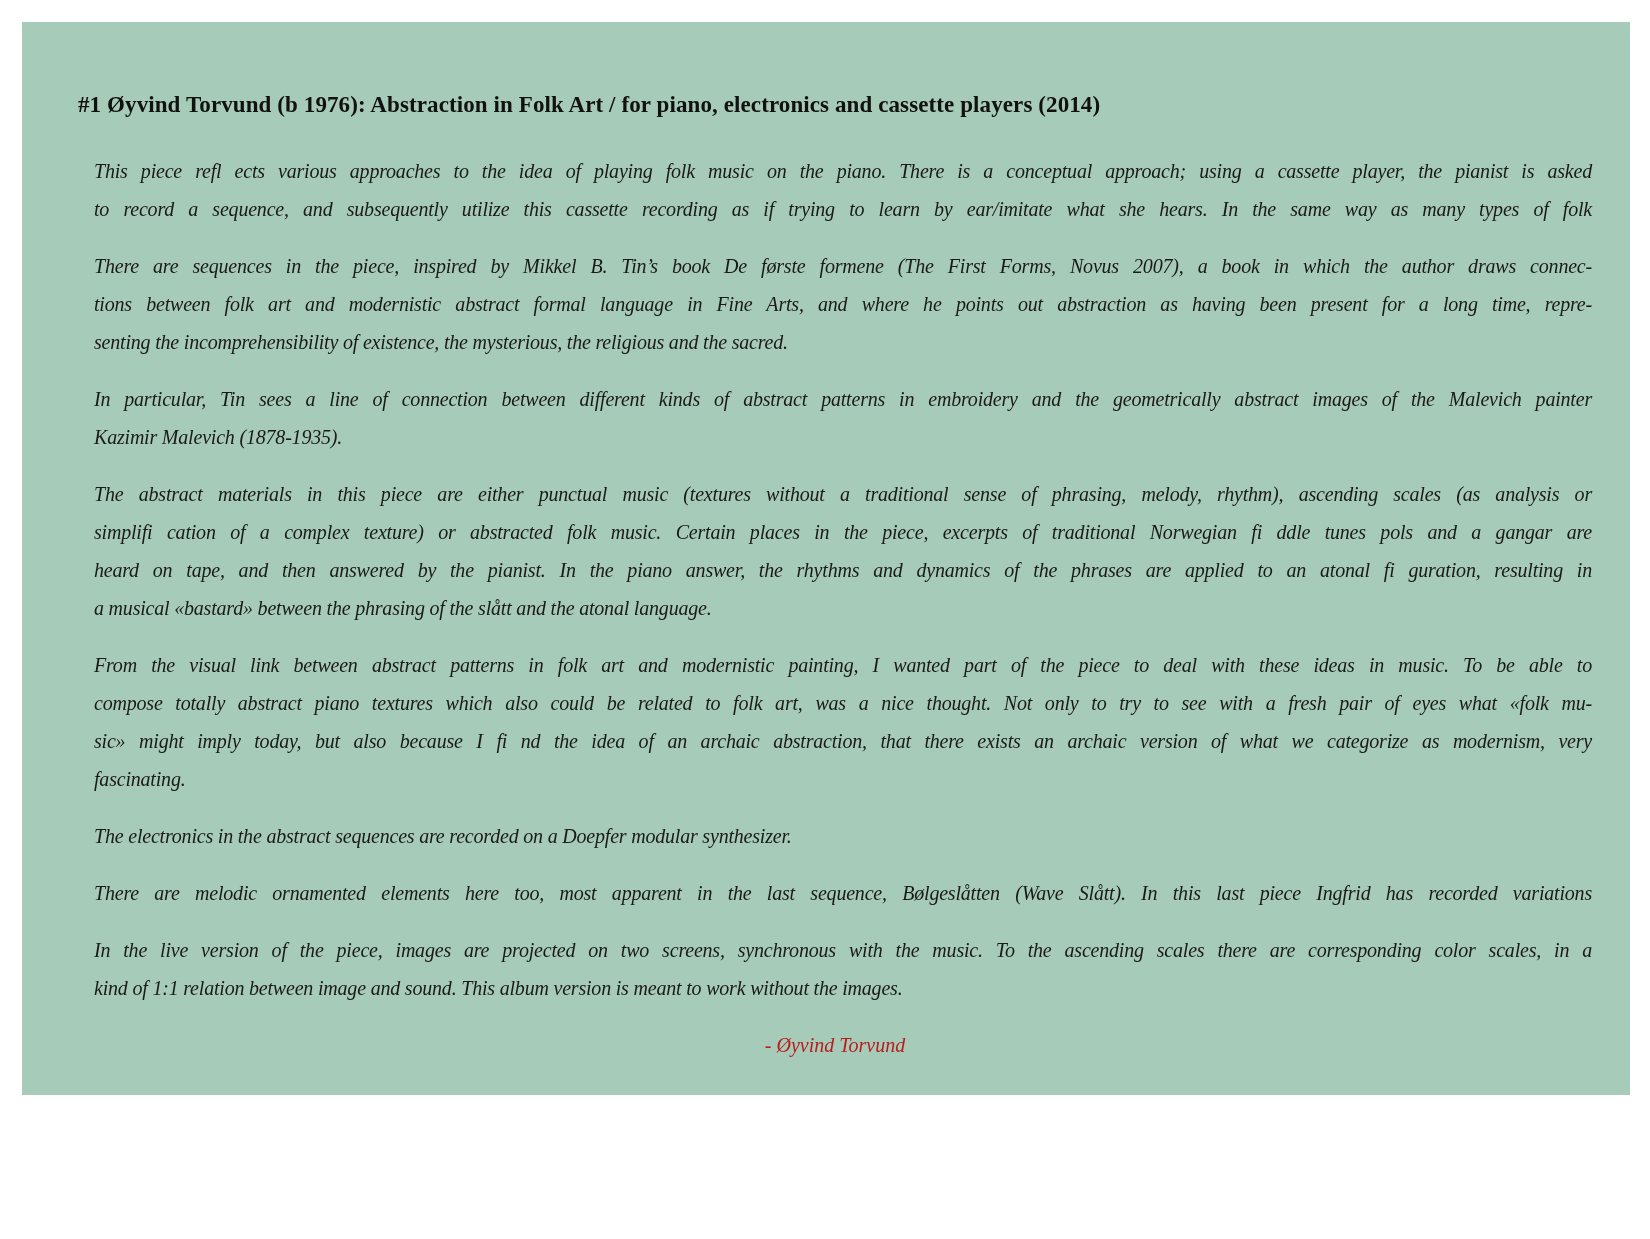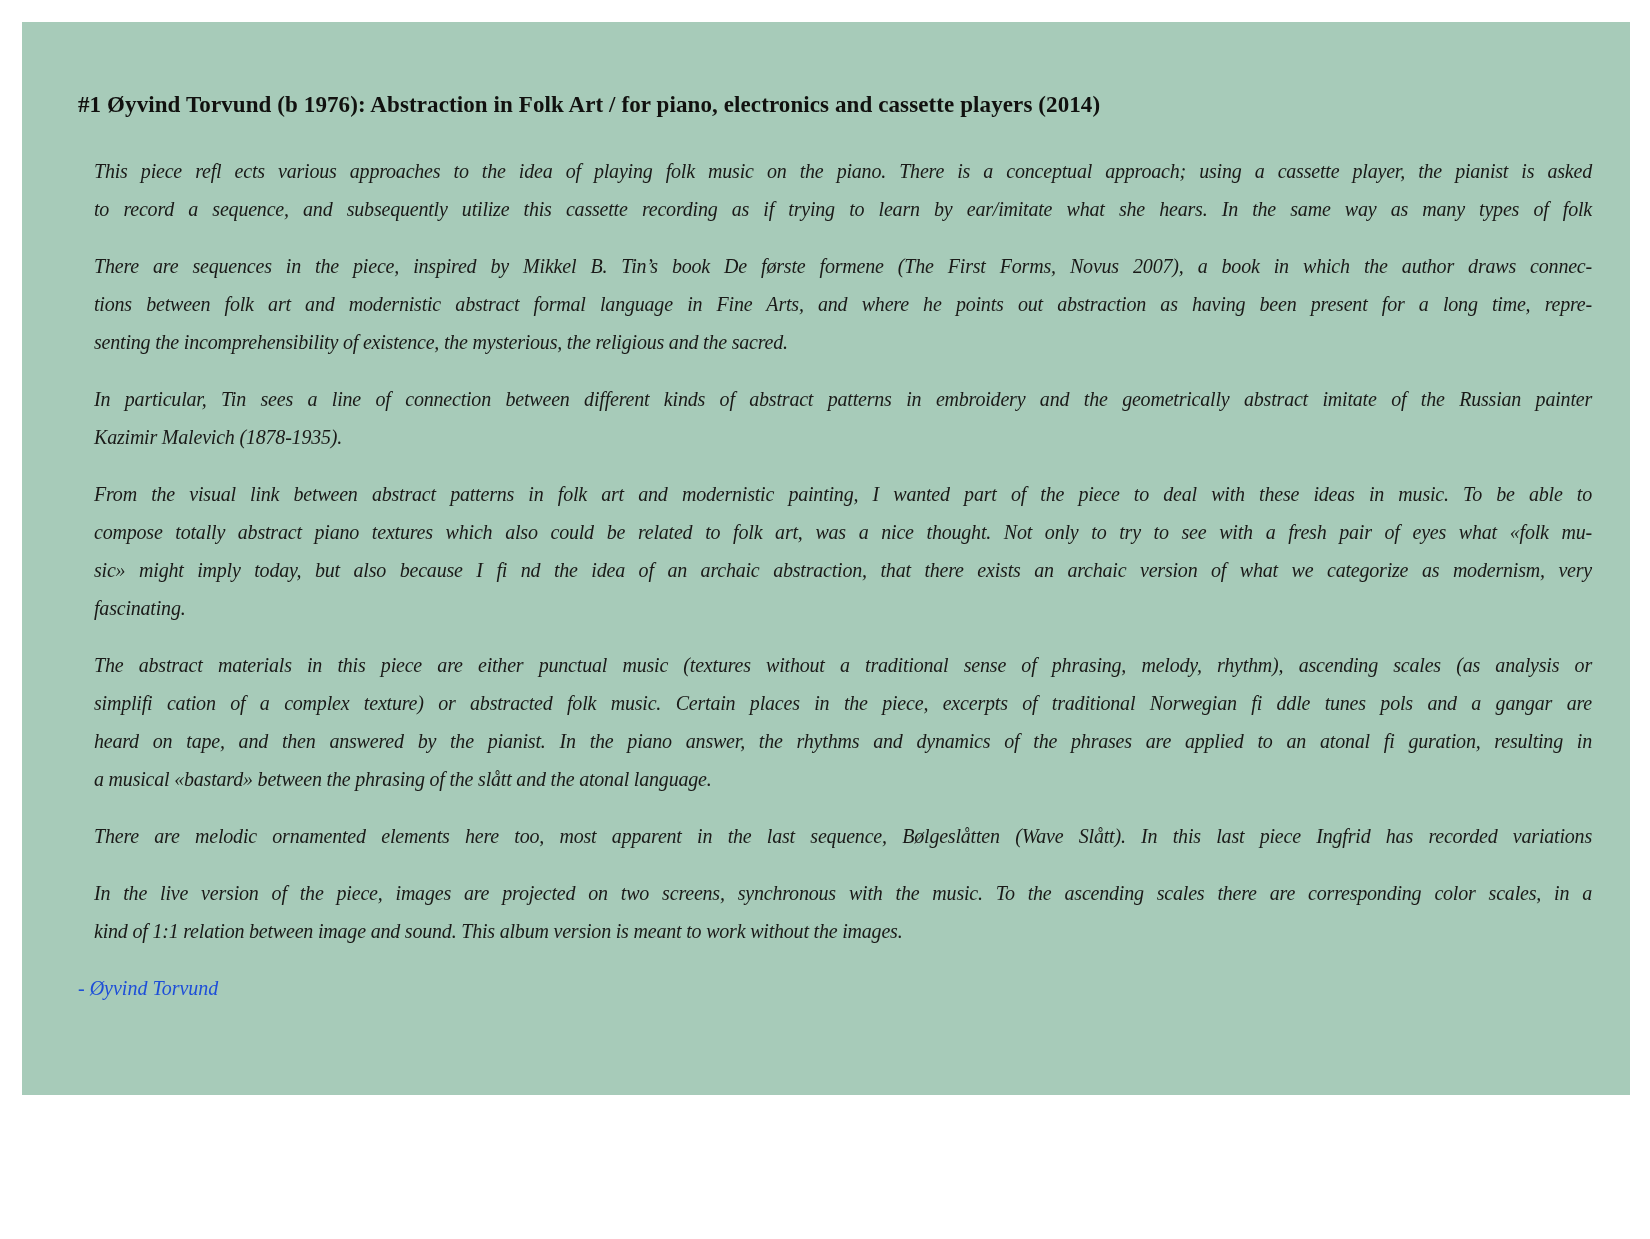--- a/index.html
+++ b/index.html
@@ -54,22 +54,22 @@
     white-space: normal;
   }
   .line.last {
     text-align-last: left;
   }
   .signature {
     font-family: "Liberation Serif", "DejaVu Serif", serif;
     font-style: italic;
     font-size: 20px;
     line-height: 38px;
-    color: #1d4ed8;
-    text-align: left;
+    color: #b91c1c;
+    text-align: center;
     margin-top: 12px;
   }
 </style>
 </head>
 <body>
 
 <div class="page">
   <div class="panel">
     <h1 class="doc-title">#1 Øyvind Torvund (b 1976): Abstraction in Folk Art / for piano, electronics and cassette players (2014)</h1>
 
@@ -77,34 +77,37 @@
         <div class="para">
           <div class="line">This piece refl ects various approaches to the idea of playing folk music on the piano. There is a conceptual approach; using a cassette player, the pianist is asked</div>
           <div class="line">to record a sequence, and subsequently utilize this cassette recording as if trying to learn by ear/imitate what she hears. In the same way as many types of folk</div>
         </div>
         <div class="para">
           <div class="line">There are sequences in the piece, inspired by Mikkel B. Tin’s book De første formene (The First Forms, Novus 2007), a book in which the author draws connec-</div>
           <div class="line">tions between folk art and modernistic abstract formal language in Fine Arts, and where he points out abstraction as having been present for a long time, repre-</div>
           <div class="line last">senting the incomprehensibility of existence, the mysterious, the religious and the sacred.</div>
         </div>
         <div class="para">
-          <div class="line">In particular, Tin sees a line of connection between different kinds of abstract patterns in embroidery and the geometrically abstract imitate of the Russian painter</div>
+          <div class="line">In particular, Tin sees a line of connection between different kinds of abstract patterns in embroidery and the geometrically abstract images of the Malevich painter</div>
           <div class="line last">Kazimir Malevich (1878-1935).</div>
+        </div>
+        <div class="para">
+          <div class="line">The abstract materials in this piece are either punctual music (textures without a traditional sense of phrasing, melody, rhythm), ascending scales (as analysis or</div>
+          <div class="line">simplifi cation of a complex texture) or abstracted folk music. Certain places in the piece, excerpts of traditional Norwegian fi ddle tunes pols and a gangar are</div>
+          <div class="line">heard on tape, and then answered by the pianist. In the piano answer, the rhythms and dynamics of the phrases are applied to an atonal fi guration, resulting in</div>
+          <div class="line last">a musical «bastard» between the phrasing of the slått and the atonal language.</div>
         </div>
         <div class="para">
           <div class="line">From the visual link between abstract patterns in folk art and modernistic painting, I wanted part of the piece to deal with these ideas in music. To be able to</div>
           <div class="line">compose totally abstract piano textures which also could be related to folk art, was a nice thought. Not only to try to see with a fresh pair of eyes what «folk mu-</div>
           <div class="line">sic» might imply today, but also because I fi nd the idea of an archaic abstraction, that there exists an archaic version of what we categorize as modernism, very</div>
           <div class="line last">fascinating.</div>
         </div>
         <div class="para">
-          <div class="line">The abstract materials in this piece are either punctual music (textures without a traditional sense of phrasing, melody, rhythm), ascending scales (as analysis or</div>
-          <div class="line">simplifi cation of a complex texture) or abstracted folk music. Certain places in the piece, excerpts of traditional Norwegian fi ddle tunes pols and a gangar are</div>
-          <div class="line">heard on tape, and then answered by the pianist. In the piano answer, the rhythms and dynamics of the phrases are applied to an atonal fi guration, resulting in</div>
-          <div class="line last">a musical «bastard» between the phrasing of the slått and the atonal language.</div>
+          <div class="line last">The electronics in the abstract sequences are recorded on a Doepfer modular synthesizer.</div>
         </div>
         <div class="para">
           <div class="line">There are melodic ornamented elements here too, most apparent in the last sequence, Bølgeslåtten (Wave Slått). In this last piece Ingfrid has recorded variations</div>
         </div>
         <div class="para">
           <div class="line">In the live version of the piece, images are projected on two screens, synchronous with the music. To the ascending scales there are corresponding color scales, in a</div>
           <div class="line last">kind of 1:1 relation between image and sound. This album version is meant to work without the images.</div>
         </div>
       </div>
 

